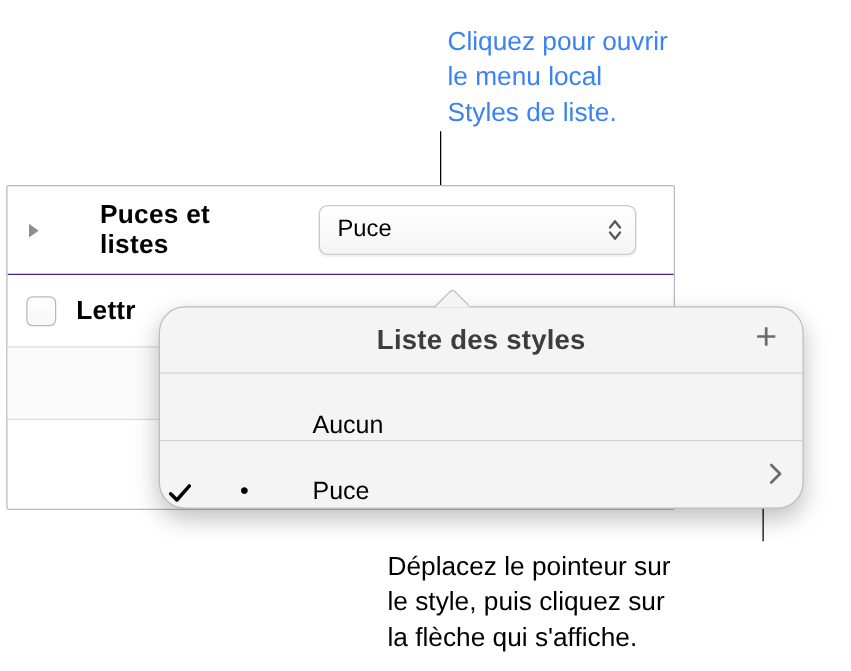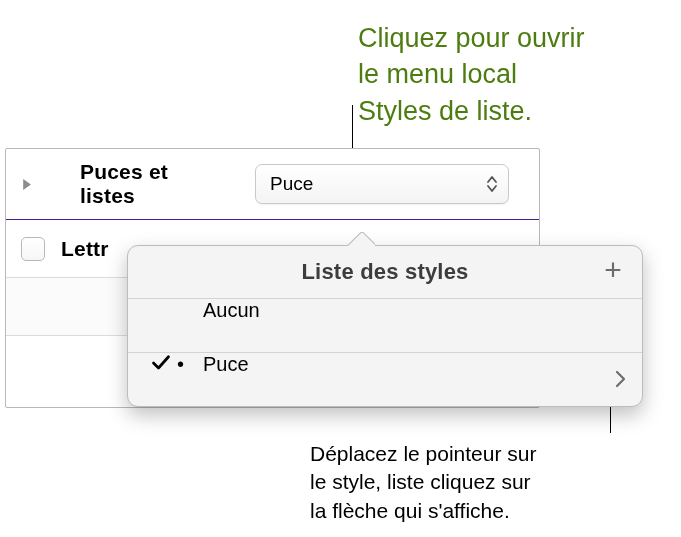--- a/index.html
+++ b/index.html
@@ -7,23 +7,23 @@
       font-family: -apple-system, "Helvetica Neue", Helvetica, Arial, sans-serif;
       width: 681px;
       height: 537px;
       background: #fff;
       position: relative;
     }
     .callout-top {
       position: absolute;
       left: 358px;
       top: 20px;
-      font-size: 27px;
+      font-size: 21px;
       line-height: 1.35;
-      color: #4d7c0f;
+      color: #3b82f6;
     }
     .callout-bottom {
       position: absolute;
       left: 310px;
       top: 440px;
       font-size: 21px;
       line-height: 1.35;
       color: #000;
     }
     .leader-top {
@@ -111,21 +111,21 @@
       flex-shrink: 0;
     }
     .popover {
       position: absolute;
       left: 127px;
       top: 245px;
       width: 516px;
       height: 162px;
       background: #f4f4f4;
       border: 1px solid #bcbcbc;
-      border-radius: 11px;
+      border-radius: 21px;
       box-shadow: 0 8px 20px rgba(0,0,0,0.25);
     }
     .popover-tail {
       position: absolute;
       top: -14px;
       left: 219px;
       width: 28px;
       height: 14px;
       overflow: hidden;
     }
@@ -166,23 +166,24 @@
       font-size: 30px;
       line-height: 1;
       color: #6c6c6c;
       font-weight: 300;
       position: relative;
       top: -2px;
     }
     .popover-row {
       height: 53px;
       display: flex;
-      align-items: flex-start;
-      padding: 0 17px;
-      position: relative;
+      align-items: flex-end;
+      padding: 0 0;
+      position: relative;
+      gap: 32px;
     }
     .popover-row + .popover-row {
       border-top: 1px solid #d3d3d3;
     }
     .check-slot {
       width: 32px;
       display: flex;
       align-items: center;
       justify-content: center;
       flex-shrink: 0;
@@ -211,21 +212,21 @@
   </style>
 </head>
 <body>
 
 <div class="callout-top" style="white-space: pre-line;">Cliquez pour ouvrir
 le menu local
 Styles de liste.</div>
 <div class="leader-top"></div>
 
 <div class="callout-bottom" style="white-space: pre-line;">Déplacez le pointeur sur
-le style, liste cliquez sur
+le style, puis cliquez sur
 la flèche qui s'affiche.</div>
 <div class="leader-bottom"></div>
 
 <div class="panel">
   <div class="row">
     <span class="disclosure">
       <svg viewBox="0 0 10 10">
           <path d="M2 0 L9 5 L2 10 Z" fill="#8d8d8d"></path>
         </svg>
     </span>

